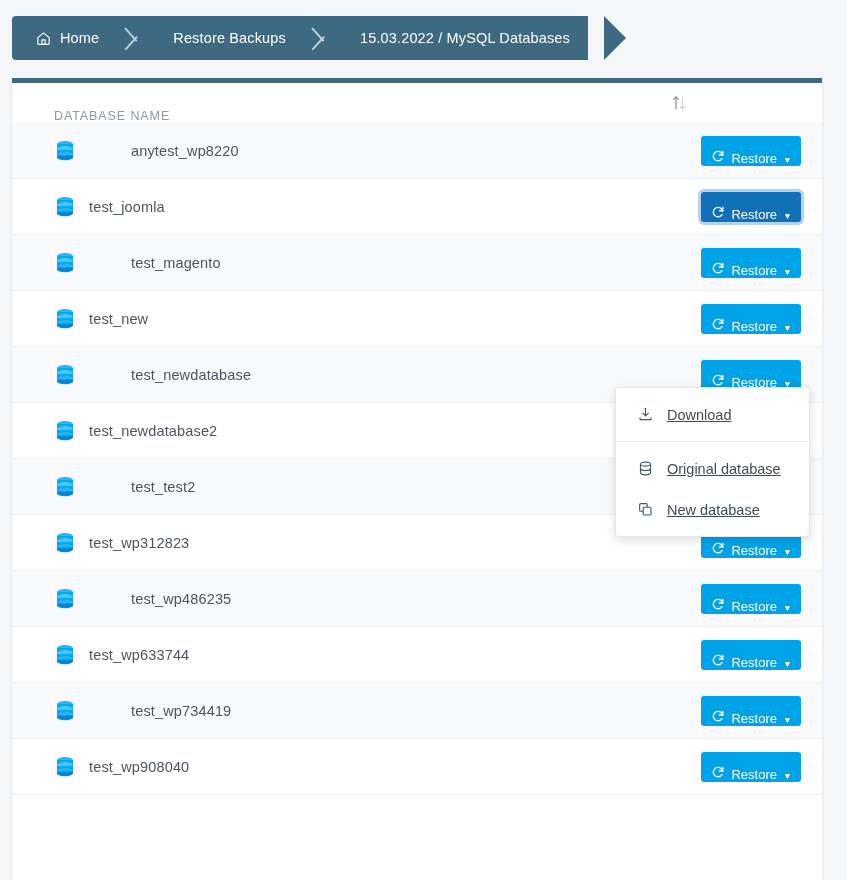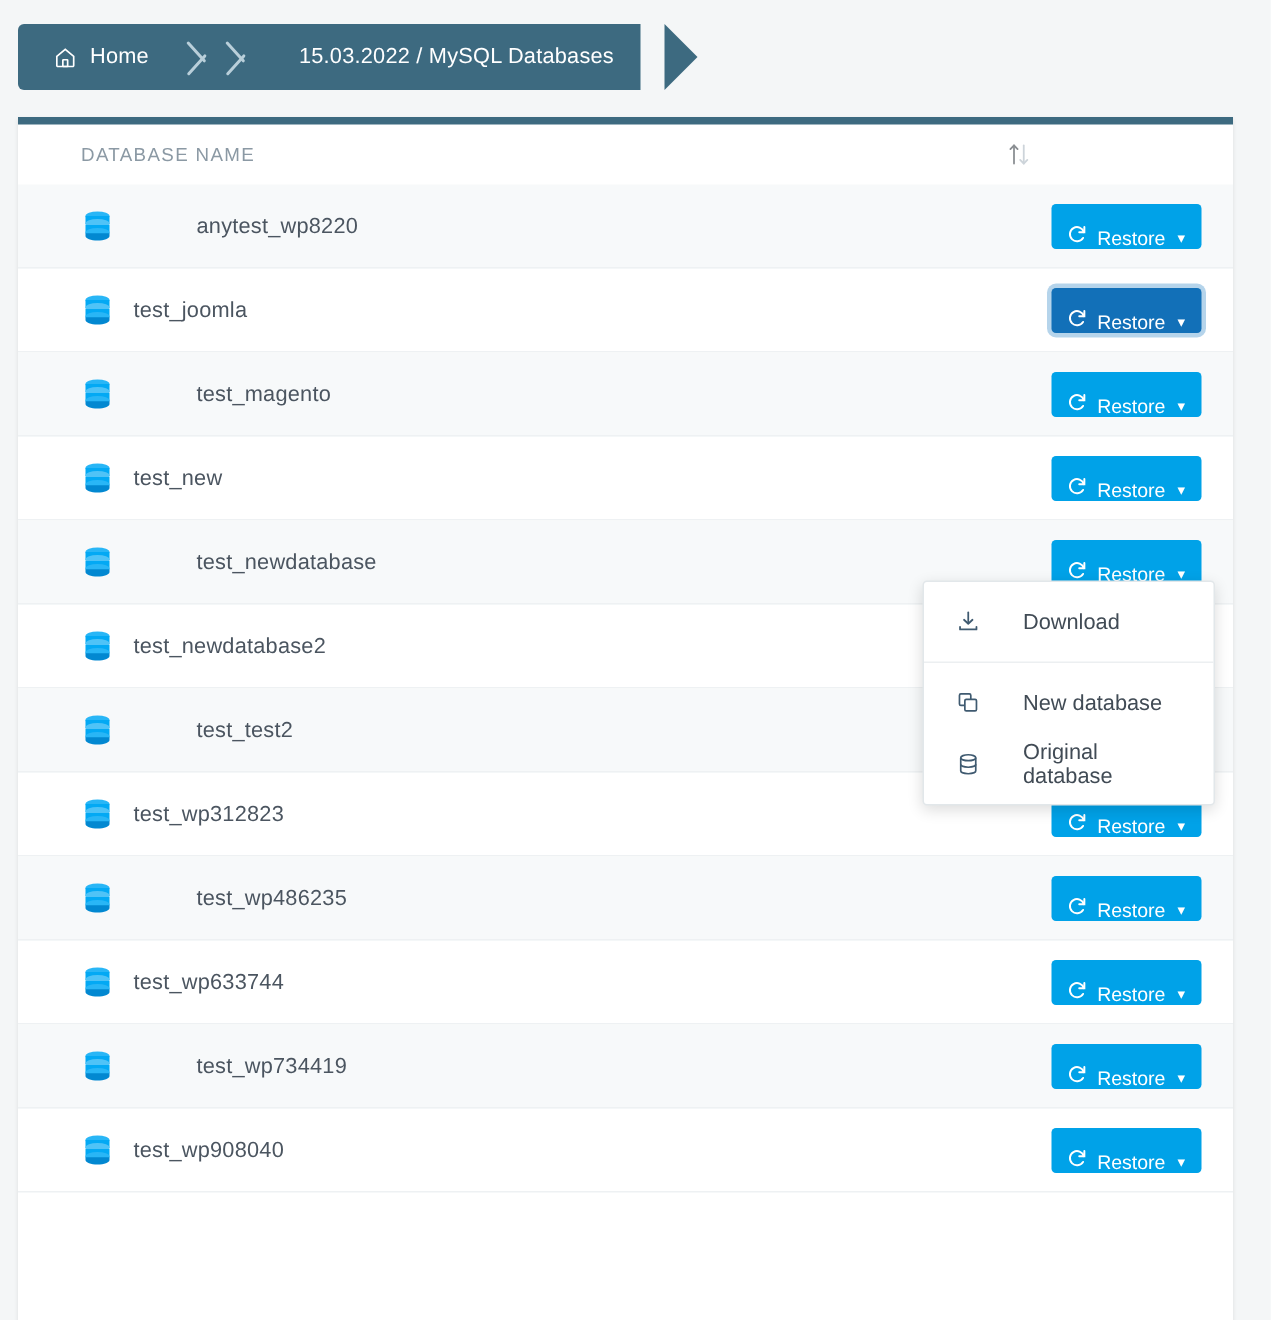--- a/index.html
+++ b/index.html
@@ -129,21 +129,21 @@
   }
   .search-box input::placeholder { color: #a9b4bd; }
   .search-icon { margin-right: 11px; display: flex; }
 
   
   .table { width: 100%; }
 
   .thead {
     height: 40px;
     display: flex;
-    align-items: center;
+    align-items: flex-end;
     position: relative;
     padding: 0 0 0 42px;
   }
   .th-name {
     font-size: 12.5px;
     letter-spacing: .9px;
     color: #8b99a4;
   }
   .th-sort {
     position: absolute;
@@ -209,25 +209,26 @@
     border: 1px solid #e2e7ea;
     border-radius: 3px;
     box-shadow: 0 3px 10px rgba(0,0,0,.14);
     padding: 6px 0;
     z-index: 40;
   }
   .dd-item {
     height: 41px;
     display: flex;
     align-items: center;
-    gap: 28px;
+    gap: 13px;
     padding: 0 14px 0 21px;
     font-size: 14.5px;
     color: #414b55;
     cursor: pointer;
+    text-decoration: underline;
   }
   .dd-sep {
     height: 1px;
     background: #eceff1;
     margin: 6px 0;
   }
   .dd-icon { width: 17px; height: 17px; flex: none; display: flex; }
 </style>
 </head>
 <body>
@@ -240,20 +241,23 @@
         <svg width="15" height="15" viewBox="0 0 16 16" fill="none" stroke="#ffffff" stroke-width="1.2">
           <path d="M2 7l6-5 6 5v6.5a.7.7 0 0 1-.7.7H2.7a.7.7 0 0 1-.7-.7V7z"></path>
           <rect x="6.3" y="9.4" width="3.4" height="4.8" rx=".3"></rect>
         </svg>
       </span>
       <span>Home</span>
     </div>
 
     <span class="bc-sep"></span>
 
+    <div class="bc-item bc-mid">
+      <span>Restore Backups</span>
+    </div>
 
     <span class="bc-sep"></span>
 
     <div class="bc-item bc-last">
       <span>15.03.2022 / MySQL Databases</span>
     </div>
   </div>
   <div class="bc-tip"></div>
 </div>
 
@@ -544,32 +548,32 @@
         </svg>
       </span>
       <span>Download</span>
     </div>
 
     <div class="dd-sep"></div>
 
     <div class="dd-item">
       <span class="dd-icon">
         <svg width="17" height="17" viewBox="0 0 18 18" fill="none" stroke="#3f5a70" stroke-width="1.2">
-          <rect x="2.8" y="2.8" width="8" height="8" rx="1"></rect>
-          <rect x="6.6" y="6.6" width="8.2" height="8.2" rx="1" fill="#fff"></rect>
-        </svg>
-      </span>
-      <span>New database</span>
-    </div>
-
-    <div class="dd-item">
-      <span class="dd-icon">
-        <svg width="17" height="17" viewBox="0 0 18 18" fill="none" stroke="#3f5a70" stroke-width="1.2">
           <ellipse cx="9" cy="4.4" rx="5.3" ry="2.1"></ellipse>
           <path d="M3.7 4.4v9.2c0 1.16 2.37 2.1 5.3 2.1s5.3-.94 5.3-2.1V4.4"></path>
           <path d="M3.7 9c0 1.16 2.37 2.1 5.3 2.1s5.3-.94 5.3-2.1"></path>
         </svg>
       </span>
       <span>Original database</span>
     </div>
+
+    <div class="dd-item">
+      <span class="dd-icon">
+        <svg width="17" height="17" viewBox="0 0 18 18" fill="none" stroke="#3f5a70" stroke-width="1.2">
+          <rect x="2.8" y="2.8" width="8" height="8" rx="1"></rect>
+          <rect x="6.6" y="6.6" width="8.2" height="8.2" rx="1" fill="#fff"></rect>
+        </svg>
+      </span>
+      <span>New database</span>
+    </div>
   </div>
 
 </div>
 
 </body></html>

